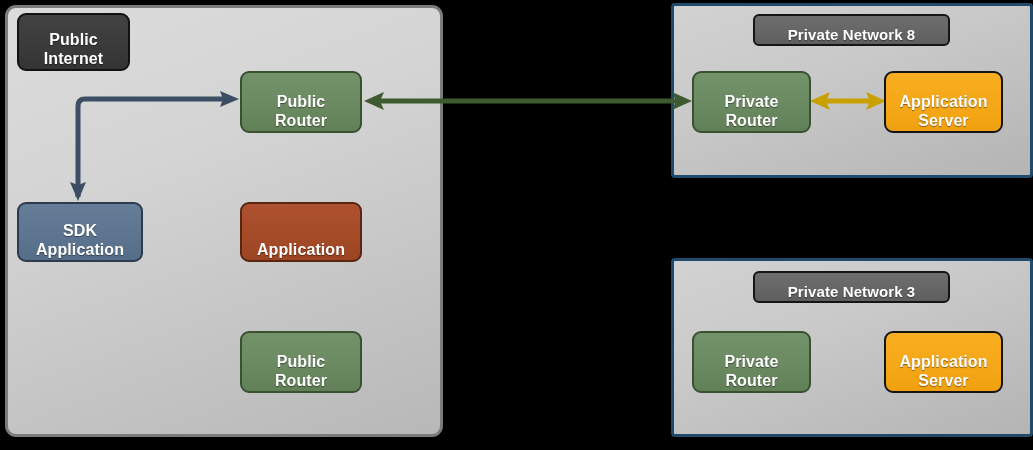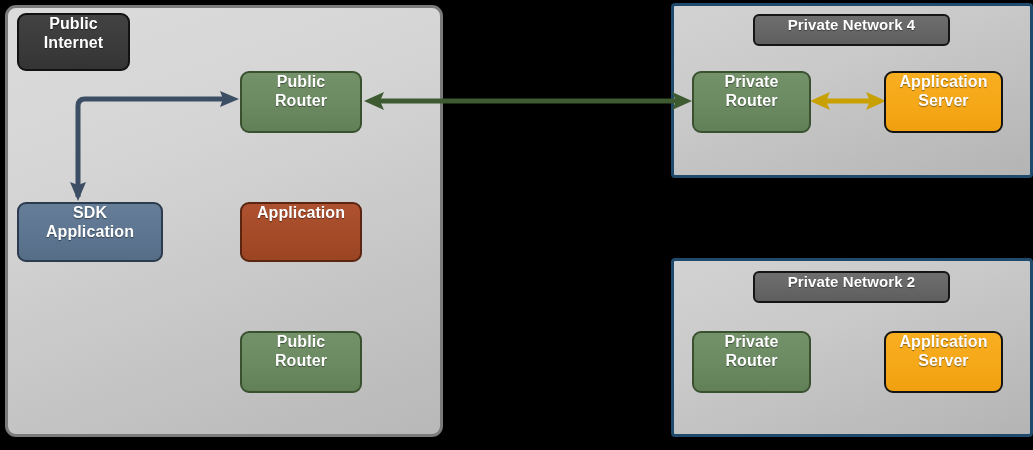--- a/index.html
+++ b/index.html
@@ -34,21 +34,21 @@
     background: linear-gradient(160deg, #d2d2d2 0%, #c9c9c9 40%, #b4b4b4 100%);
     border: 3px solid #204a6b;
     border-radius: 4px;
   }
 
   
   .node {
     position: absolute;
     box-sizing: border-box;
     display: flex;
-    align-items: flex-start;
+    align-items: flex-end;
     justify-content: center;
     text-align: center;
     color: #ffffff;
     font-weight: bold;
     font-size: 16px;
     line-height: 1.18;
     letter-spacing: .1px;
     border-radius: 9px;
     text-shadow: 0 1px 1px rgba(0,0,0,.45);
     z-index: 5;
@@ -105,54 +105,54 @@
   <div class="node badge-dark" style="left:17px; top:13px; width:113px; height:58px;">
     <span class="lbl">Public
 Internet</span>
   </div>
 
   <div class="node node-router" style="left:240px; top:71px; width:122px; height:62px;">
     <span class="lbl">Public
 Router</span>
   </div>
 
-  <div class="node node-sdk" style="left:17px; top:202px; width:146px; height:60px;">
+  <div class="node node-sdk" style="left:17px; top:202px; width:126px; height:60px;">
     <span class="lbl">SDK
 Application</span>
   </div>
 
   <div class="node node-controller" style="left:240px; top:202px; width:122px; height:60px;">
     <span class="lbl">Application</span>
   </div>
 
   <div class="node node-router" style="left:240px; top:331px; width:122px; height:62px;">
     <span class="lbl">Public
 Router</span>
   </div>
 
   <div class="panel panel-private" style="left:671px; top:3px; width:362px; height:175px;"></div>
 
   <div class="node badge-gray" style="left:753px; top:14px; width:197px; height:32px;">
-    <span class="lbl">Private Network 4</span>
+    <span class="lbl">Private Network 8</span>
   </div>
 
   <div class="node node-router" style="left:692px; top:71px; width:119px; height:62px;">
     <span class="lbl">Private
 Router</span>
   </div>
 
   <div class="node node-appserver" style="left:884px; top:71px; width:119px; height:62px;">
     <span class="lbl">Application
 Server</span>
   </div>
 
   <div class="panel panel-private" style="left:671px; top:258px; width:362px; height:179px;"></div>
 
   <div class="node badge-gray" style="left:753px; top:271px; width:197px; height:32px;">
-    <span class="lbl">Private Network 2</span>
+    <span class="lbl">Private Network 3</span>
   </div>
 
   <div class="node node-router" style="left:692px; top:331px; width:119px; height:62px;">
     <span class="lbl">Private
 Router</span>
   </div>
 
   <div class="node node-appserver" style="left:884px; top:331px; width:119px; height:62px;">
     <span class="lbl">Application
 Server</span>

